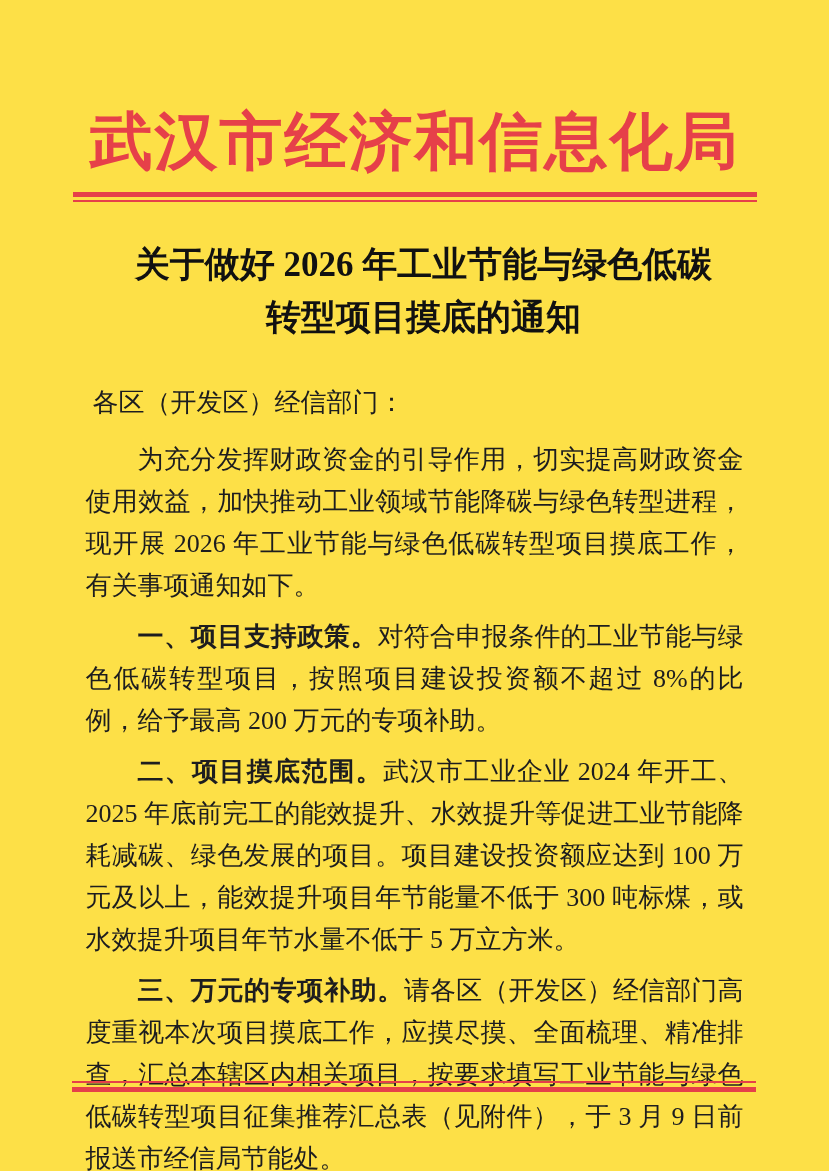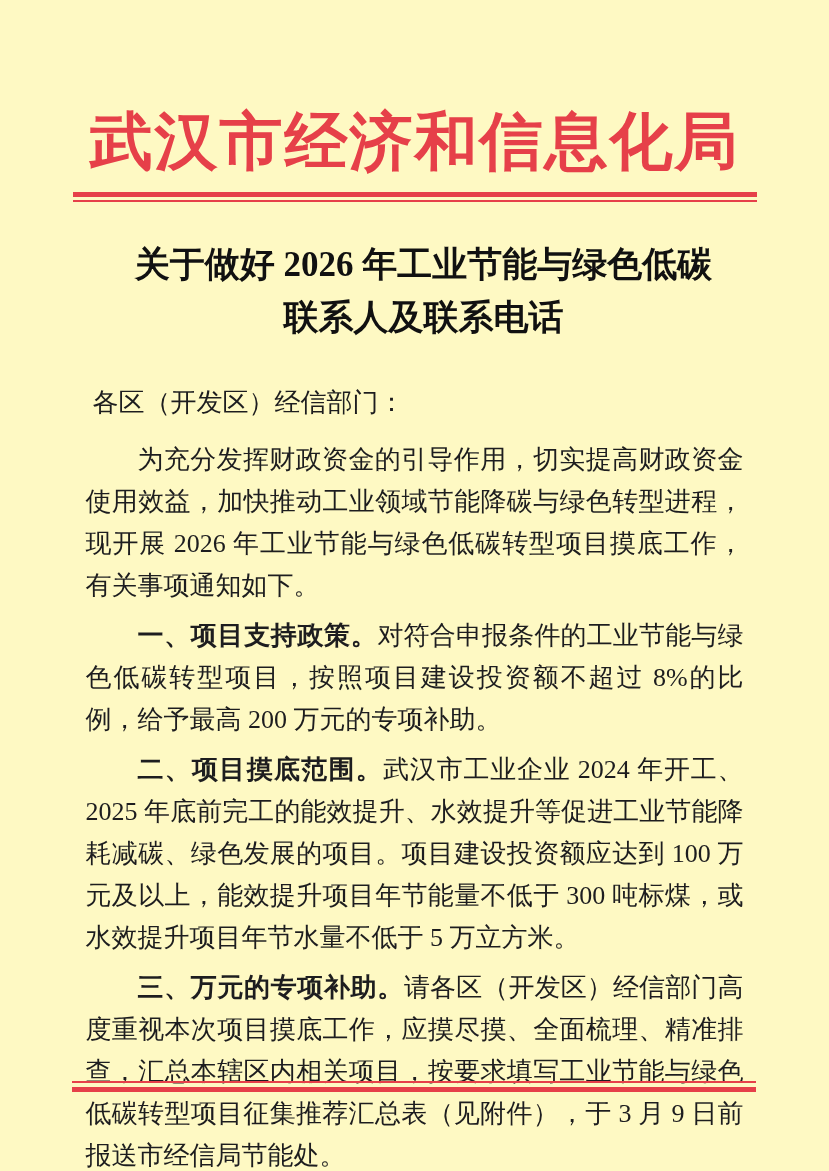--- a/index.html
+++ b/index.html
@@ -6,21 +6,21 @@
     margin: 0;
     padding: 0;
     background: #ffffff;
     font-family: "Liberation Serif", serif;
   }
   .page {
     position: relative;
     width: 829px;
     height: 1171px;
     margin: 0 auto;
-    background: #fef9c3;
+    background: #fde047;
     overflow: hidden;
   }
   
   .letterhead {
     margin-top: 96px;
     text-align: center;
     color: #e64049;
     font-family: "Liberation Serif", serif;
     font-weight: 800;
     font-size: 63px;
@@ -62,41 +62,41 @@
   .para {
     margin: 8px;
     text-indent: 2em;
   }
   .para.spaced { margin-top: 4px; }
   .salutation {
     margin: 15px;
     text-indent: 0;
   }
   .sec-head {
-    font-family: Liberation Serif, serif;
+    font-family: Liberation Sans, sans-serif;
     font-weight: 700;
     letter-spacing: 0.5px;
   }
   .contact-entry.second { margin-left: 1.6em; }
 </style>
 </head>
 <body>
 
 <div class="page">
 
   <div class="letterhead">武汉市经济和信息化局</div>
 
   <div class="rule-top">
     <div class="rule thick"></div>
     <div class="rule thin"></div>
   </div>
 
   <h1 class="doc-title">
     <span>关于做好 2026 年工业节能与绿色低碳</span><br>
-    <span>联系人及联系电话</span>
+    <span>转型项目摸底的通知</span>
   </h1>
 
   <div class="doc-body">
 
     <p class="salutation">各区（开发区）经信部门：</p>
 
     <p class="para">为充分发挥财政资金的引导作用，切实提高财政资金使用效益，加快推动工业领域节能降碳与绿色转型进程，现开展 2026 年工业节能与绿色低碳转型项目摸底工作，有关事项通知如下。</p>
 
     <p class="para spaced">
       <strong class="sec-head">一、项目支持政策。</strong><span>对符合申报条件的工业节能与绿色低碳转型项目，按照项目建设投资额不超过 8%的比例，给予最高 200 万元的专项补助。</span>

